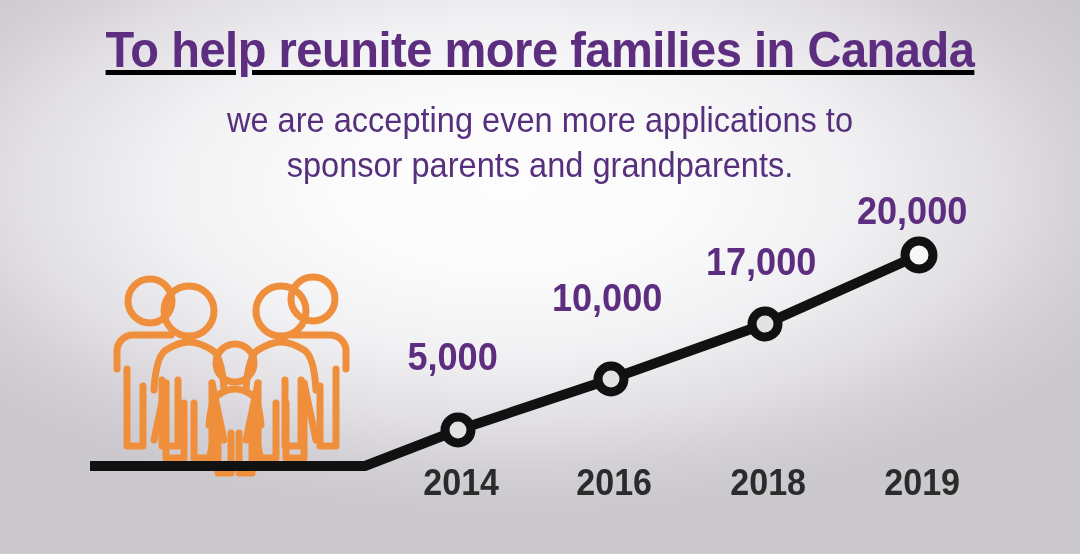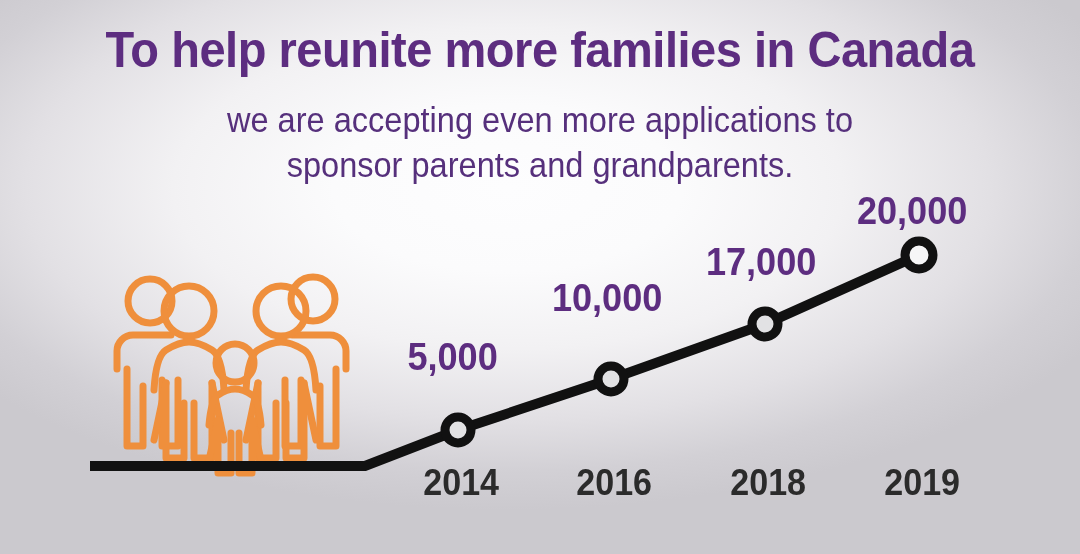--- a/index.html
+++ b/index.html
@@ -26,20 +26,21 @@
     overflow: hidden;
   }
 
   
   .title-block {
     position: absolute;
     left: 0;
     top: 22px;
     width: 1080px;
     text-align: center;
+    text-decoration: underline;
   }
   .main-title {
     margin: 0;
     color: #5d2d80;
     font-family: "Liberation Sans Narrow", "Liberation Sans", sans-serif;
     font-size: 50px;
     font-weight: bold;
     letter-spacing: -0.5px;
     line-height: 1.12;
     transform: scaleX(0.94);

